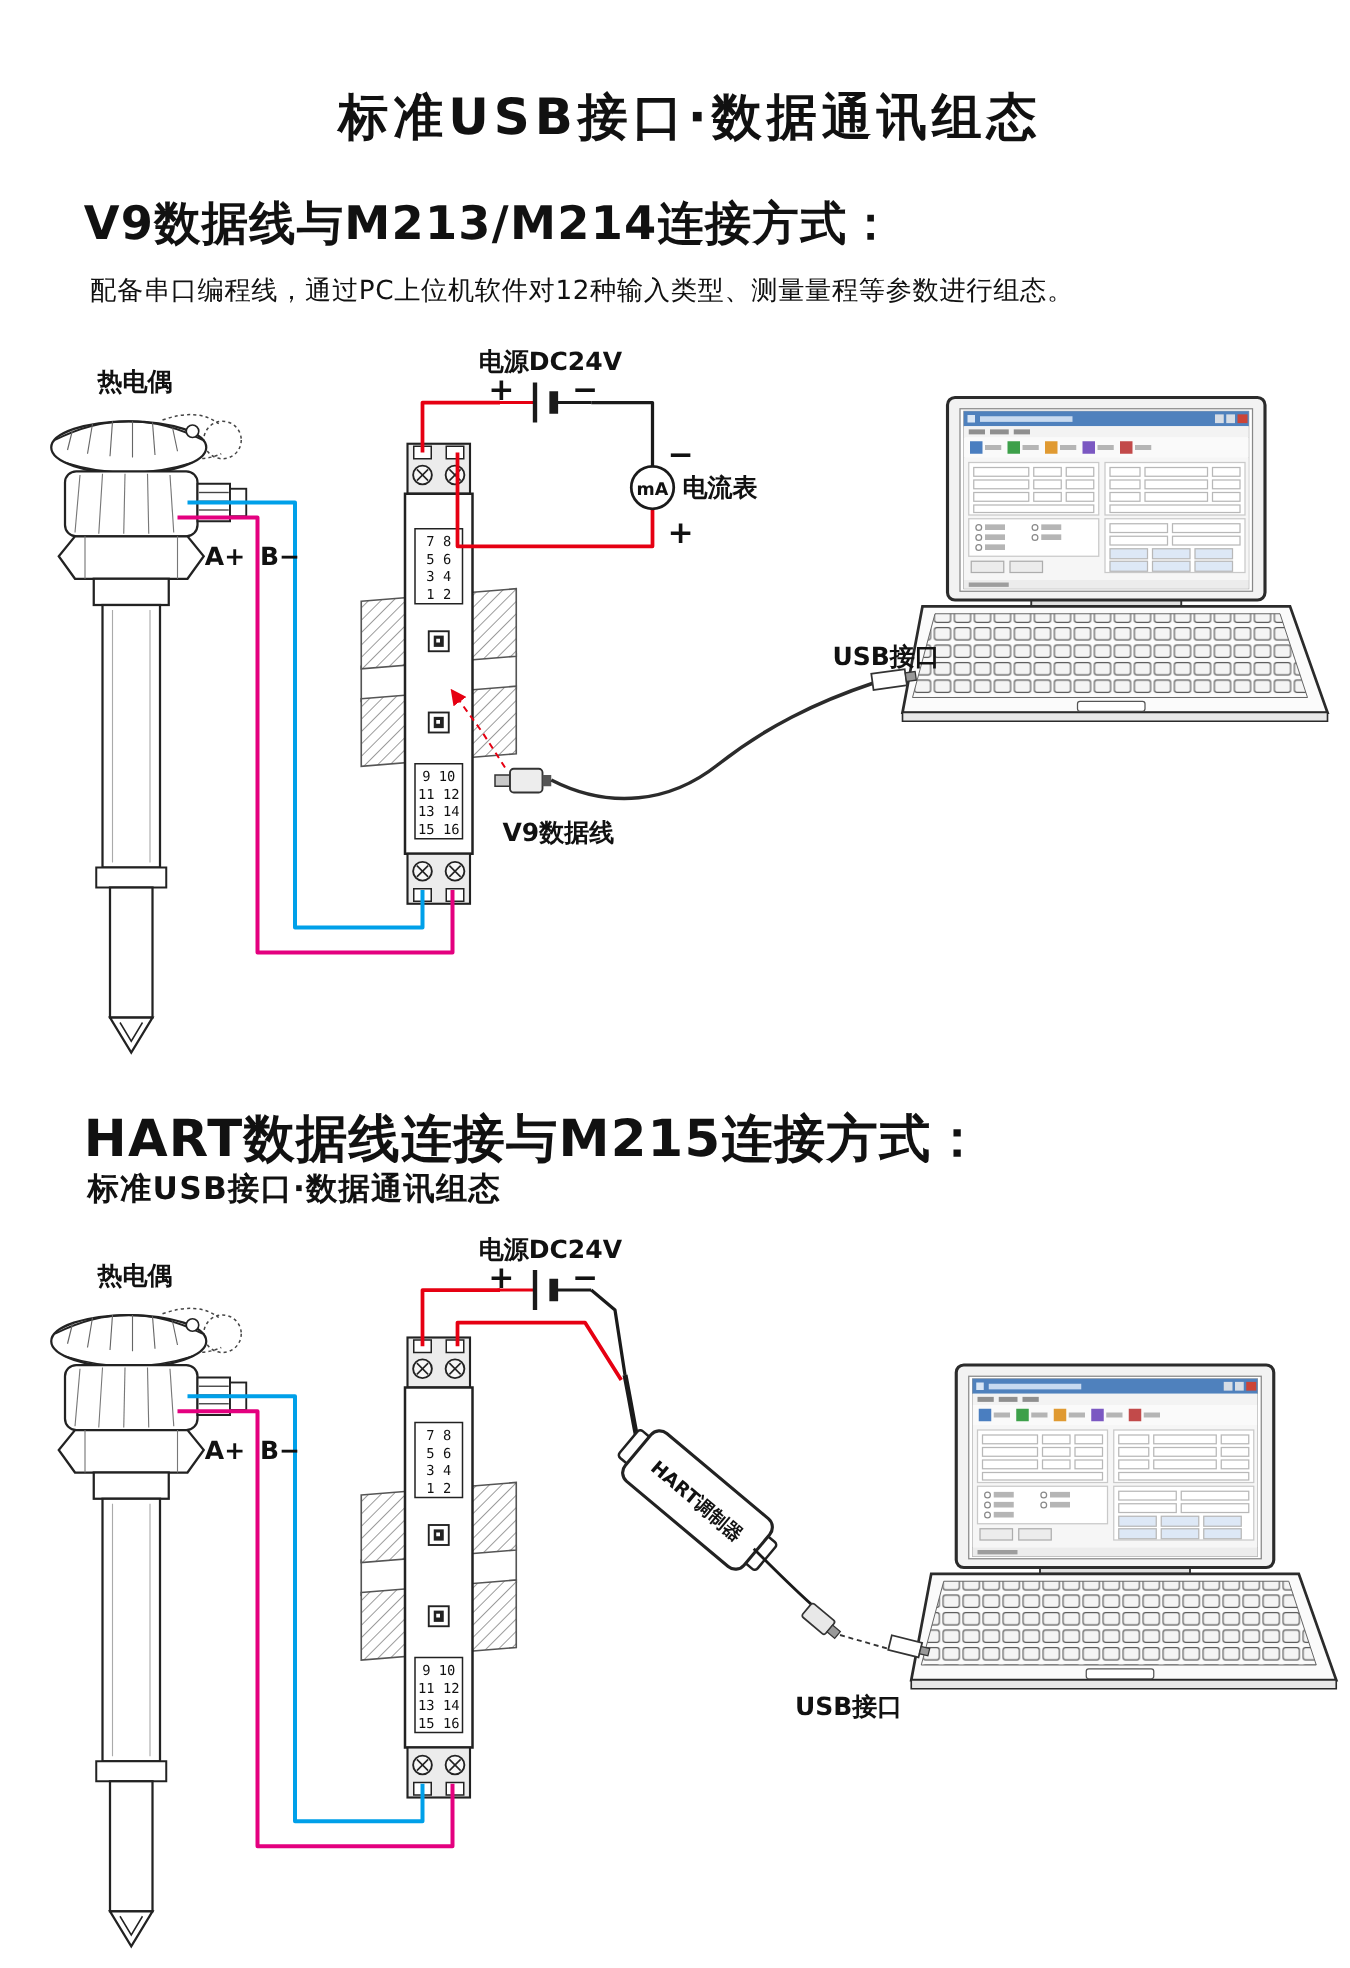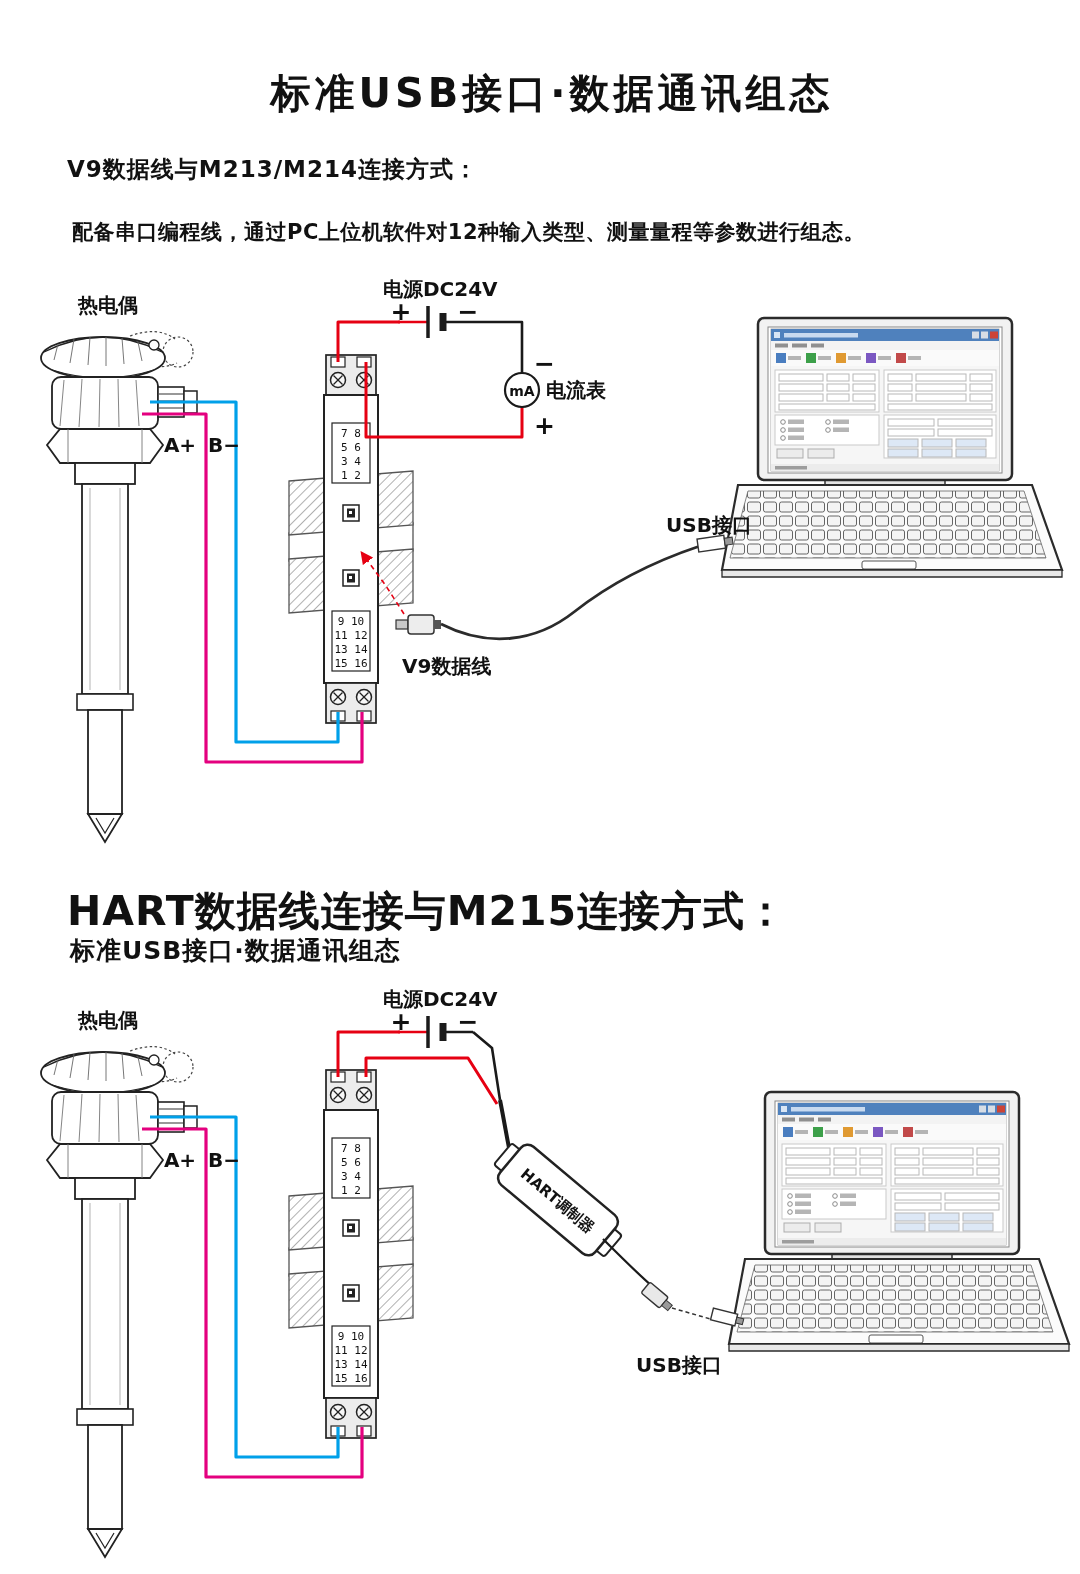--- a/index.html
+++ b/index.html
@@ -3,22 +3,22 @@
 <meta charset="utf-8">
 <style>
   :root{
     --wire-red:#e60012; --wire-blue:#00a0e9; --wire-magenta:#e4007f; --wire-black:#1a1a1a;
   }
   html,body{margin:0;padding:0}
   body{width:1080px;height:1574px;position:relative;background:#fff;color:#111;
        font-family:"DejaVu Sans","Liberation Sans",sans-serif;overflow:hidden}
   .abs{position:absolute;margin:12px}
   .title{left:0;top:54px;width:1080px;text-align:center;font-size:40px;font-weight:700;letter-spacing:4px}
-  .h-sec1{left:55px;top:142px;font-size:23px;font-weight:700;letter-spacing:1px}
-  .desc{left:60px;top:206px;width:980px;font-size:21px;font-weight:700;letter-spacing:.5px}
+  .h-sec1{left:55px;top:142px;font-size:37px;font-weight:700;letter-spacing:1px}
+  .desc{left:60px;top:206px;width:980px;font-size:21px;font-weight:400;letter-spacing:.5px}
   .h-sec2{left:55px;top:872px;font-size:41px;font-weight:700;letter-spacing:1px}
   .h-sec2-sub{left:58px;top:922px;font-size:25px;font-weight:700;letter-spacing:1px}
   svg{position:absolute;left:0;top:0}
   .t-label{font-size:20px;font-weight:700;fill:#111}
   .t-sign{font-size:25px;font-weight:700;fill:#111}
   .t-ma{font-size:14px;font-weight:700;fill:#111;text-anchor:middle}
   .t-num{font-family:"DejaVu Sans Mono","Liberation Mono",monospace;font-size:11px;fill:#111;text-anchor:middle}
   .t-modem{font-size:15px;font-weight:700;fill:#111}
   .w-blue{fill:none;stroke:var(--wire-blue);stroke-width:3.2;stroke-linejoin:round}
   .w-magenta{fill:none;stroke:var(--wire-magenta);stroke-width:3.2;stroke-linejoin:round}

